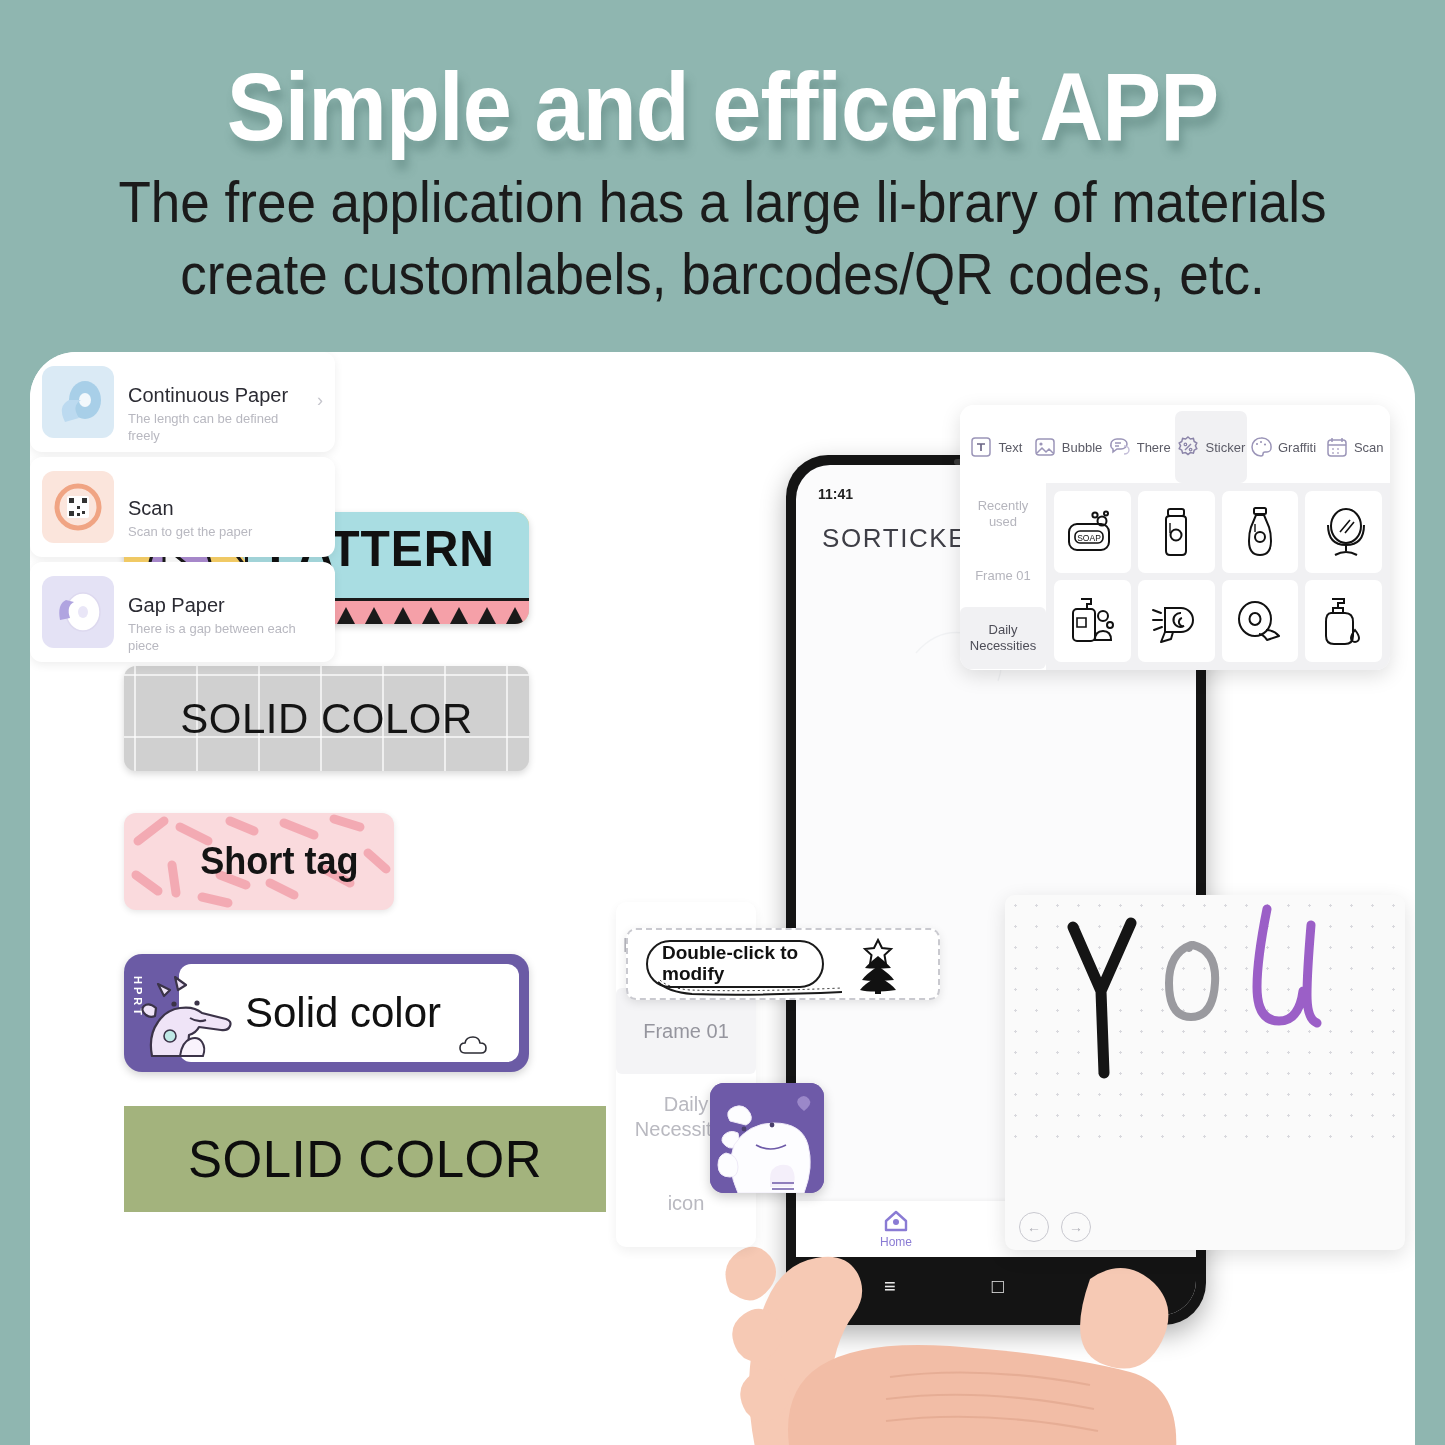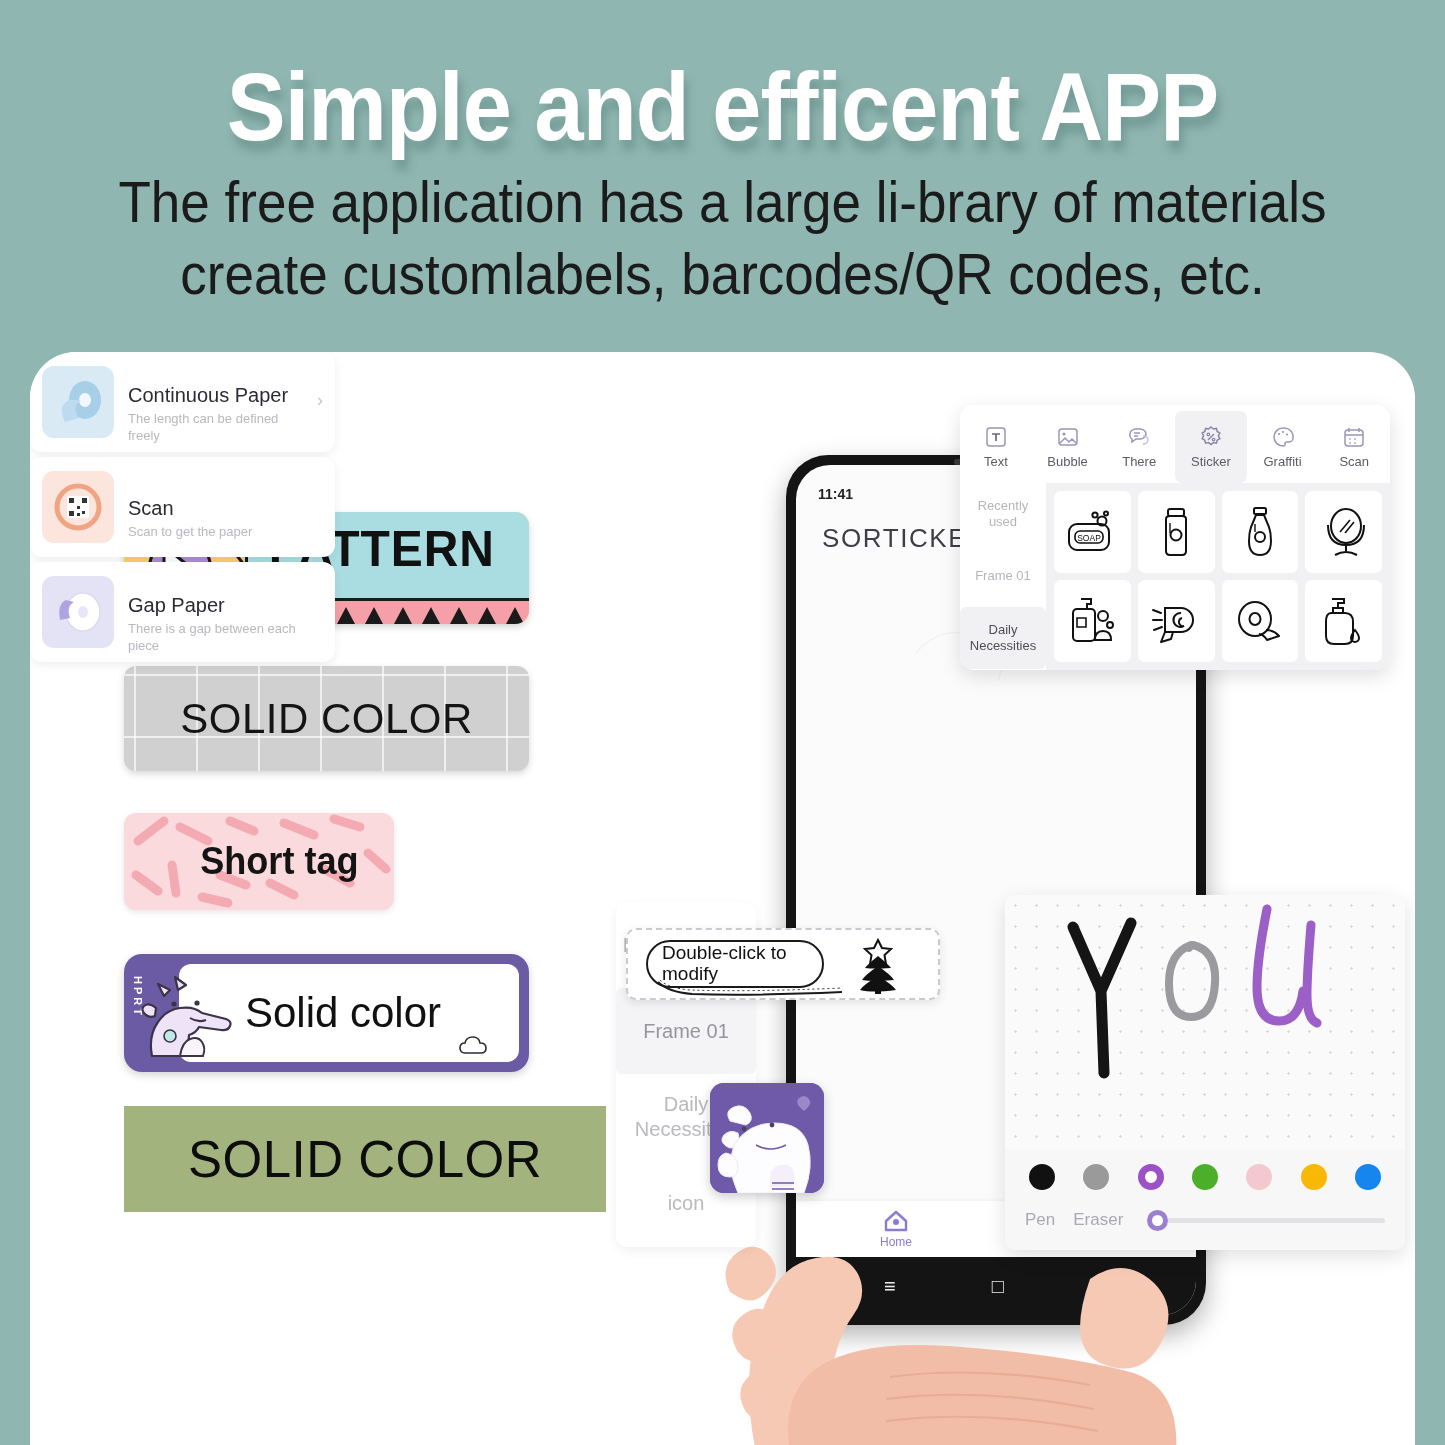--- a/index.html
+++ b/index.html
@@ -194,38 +194,38 @@
   .panel-tooltip {
     left: 596px; top: 576px; width: 314px; height: 72px; z-index: 10;
     border: 2px dashed #c9c9cf; border-radius: 10px; background: #ffffff;
     box-shadow: 0 3px 10px rgba(0,0,0,0.10);
   }
   .tt-bubble {
     position: absolute; left: 18px; top: 10px; width: 178px; height: 48px;
     border: 2.2px solid #1a1a1a; border-radius: 24px;
     display: flex; align-items: center; padding-left: 14px;
   }
-  .tt-bubble span { font-size: 19px; color: #111; line-height: 1.1; }
+  .tt-bubble span { font-size: 19px; color: #111; line-height: 1.1; font-weight: bold; }
   .tt-tree { position: absolute; right: 34px; top: 8px; width: 52px; height: 56px; }
 
   
   .panel-croc {
     left: 680px; top: 731px; width: 114px; height: 110px; z-index: 11;
     background: #6e5aa8; border-radius: 14px;
     box-shadow: 0 4px 12px rgba(0,0,0,0.20); overflow: hidden;
   }
 
   
   .panel-sticker {
     left: 930px; top: 53px; width: 430px; height: 265px; z-index: 12;
     border-radius: 14px; box-shadow: 0 6px 20px rgba(0,0,0,0.13); overflow: hidden;
   }
   .st-tabs { display: flex; height: 78px; padding-top: 6px; background: #ffffff; }
   .st-tab {
-    flex: 1; display: flex; flex-direction: column; align-items: center; justify-content: center;
+    flex: 1; display: flex; flex-direction: row; align-items: center; justify-content: center;
     font-size: 13px; color: #5b5b66; gap: 5px;
   }
   .st-tab.sel { background: #f1f1f3; border-radius: 7px; }
   .st-body { display: flex; height: 187px; }
   .st-side { width: 86px; }
   .st-side .it {
     height: 62px; display: flex; align-items: center; justify-content: center;
     text-align: center; font-size: 13px; color: #b5b5bd; line-height: 1.2; padding: 0 4px;
   }
   .st-side .it.sel { color: #4d4d57; background: #f1f1f3; border-radius: 6px; }
@@ -714,38 +714,20 @@
             <path d="M68 32 L96 96 M126 28 L96 96 M96 96 L99 178" stroke="#151515" stroke-width="11"></path>
             <path d="M186 50 q-22 8 -22 38 q0 34 22 34 q22 0 24-34 q2-32 -22-38 q-3 0 -4 3" stroke="#9a9a9f" stroke-width="8"></path>
             <path d="M262 14 q-10 50 -10 78 q0 34 22 34 q20 0 24-30 M306 30 q-4 48 -4 70 q0 24 10 28" stroke="#9b5fc7" stroke-width="9"></path>
           </g>
         </svg>
       </div>
       <div class="gf-undo">
         <div class="gf-rbtn">←</div>
         <div class="gf-rbtn">→</div>
       </div>
-      <div class="gf-tools">
-        <div class="gf-colors">
-          <div class="gf-dot" style="background:#111111;"></div>
-          <div class="gf-dot" style="background:#9a9a9a;"></div>
-          <div class="gf-dot sel" style="color:#9b51c7;"></div>
-          <div class="gf-dot" style="background:#4caf2a;"></div>
-          <div class="gf-dot" style="background:#f3c8ce;"></div>
-          <div class="gf-dot" style="background:#f9b806;"></div>
-          <div class="gf-dot" style="background:#1686ee;"></div>
-        </div>
-        <div class="gf-row2">
-          <span class="btn">Pen</span>
-          <span class="btn">Eraser</span>
-          <span class="gf-slider">
-            <i class="gf-knob"></i>
-          </span>
-        </div>
-      </div>
     </div>
 
     <svg class="hand-front" viewBox="0 0 580 215">
       <g fill="#f2bda6">
         <path d="M130 215 q-10-60 30-86 q40-26 130-20 q110 8 180 26 q50 14 46 80 z"></path>
       </g>
       <g fill="none" stroke="#e0a68d" stroke-width="2.2" opacity=".65">
         <path d="M230 140 q90-12 200 8"></path>
         <path d="M226 162 q96-12 208 10"></path>
         <path d="M226 184 q100-12 212 10"></path>

